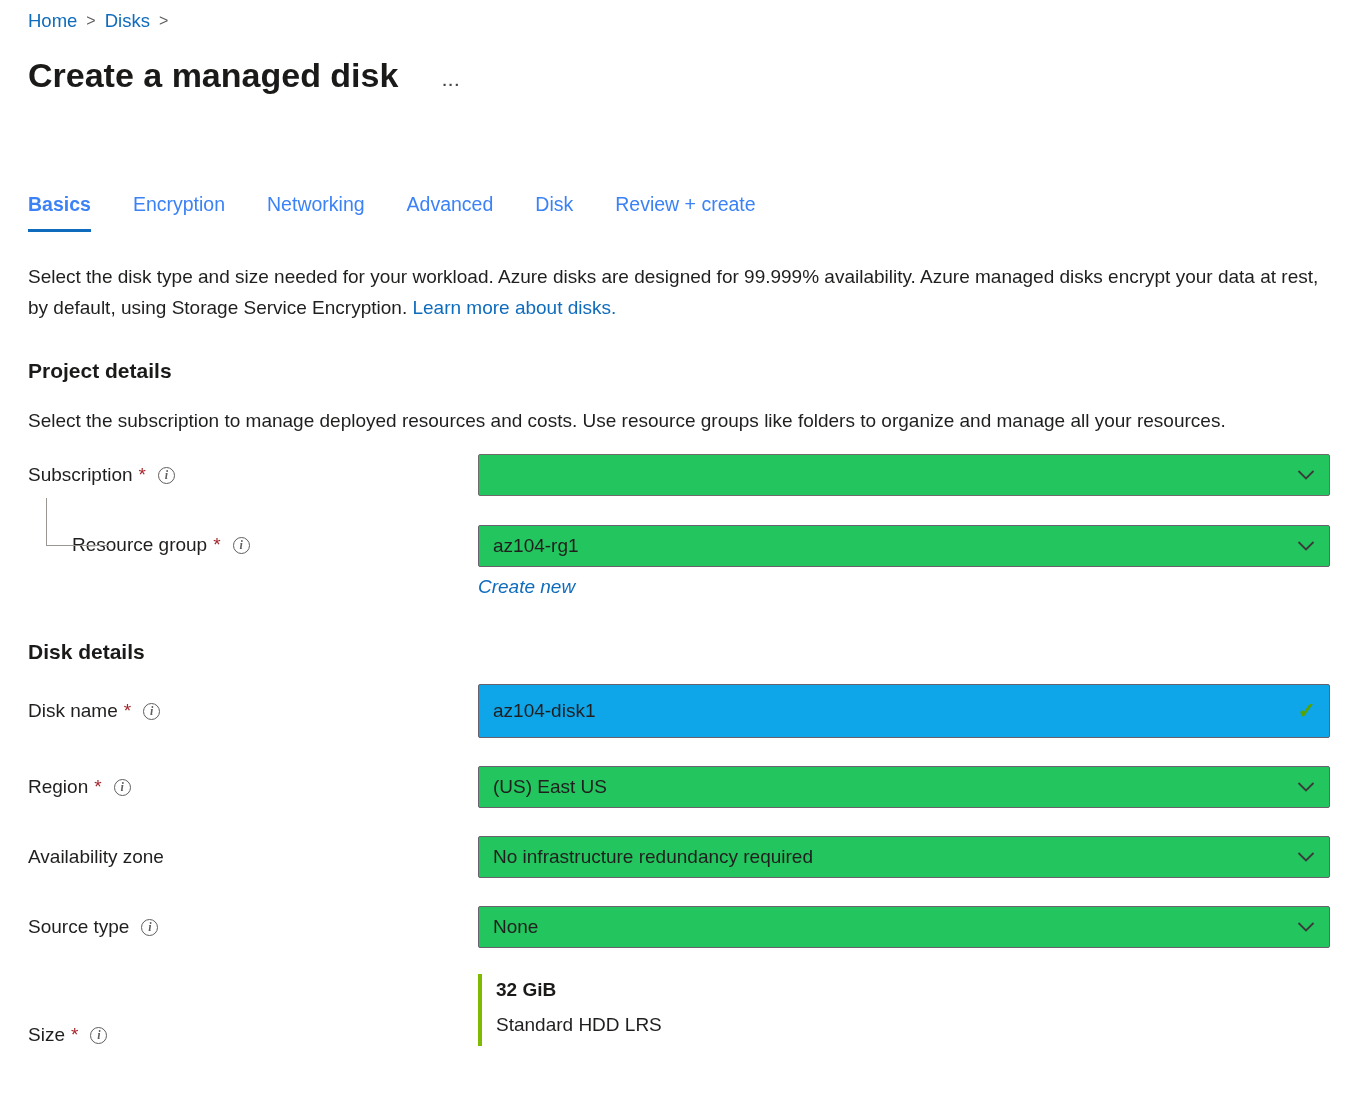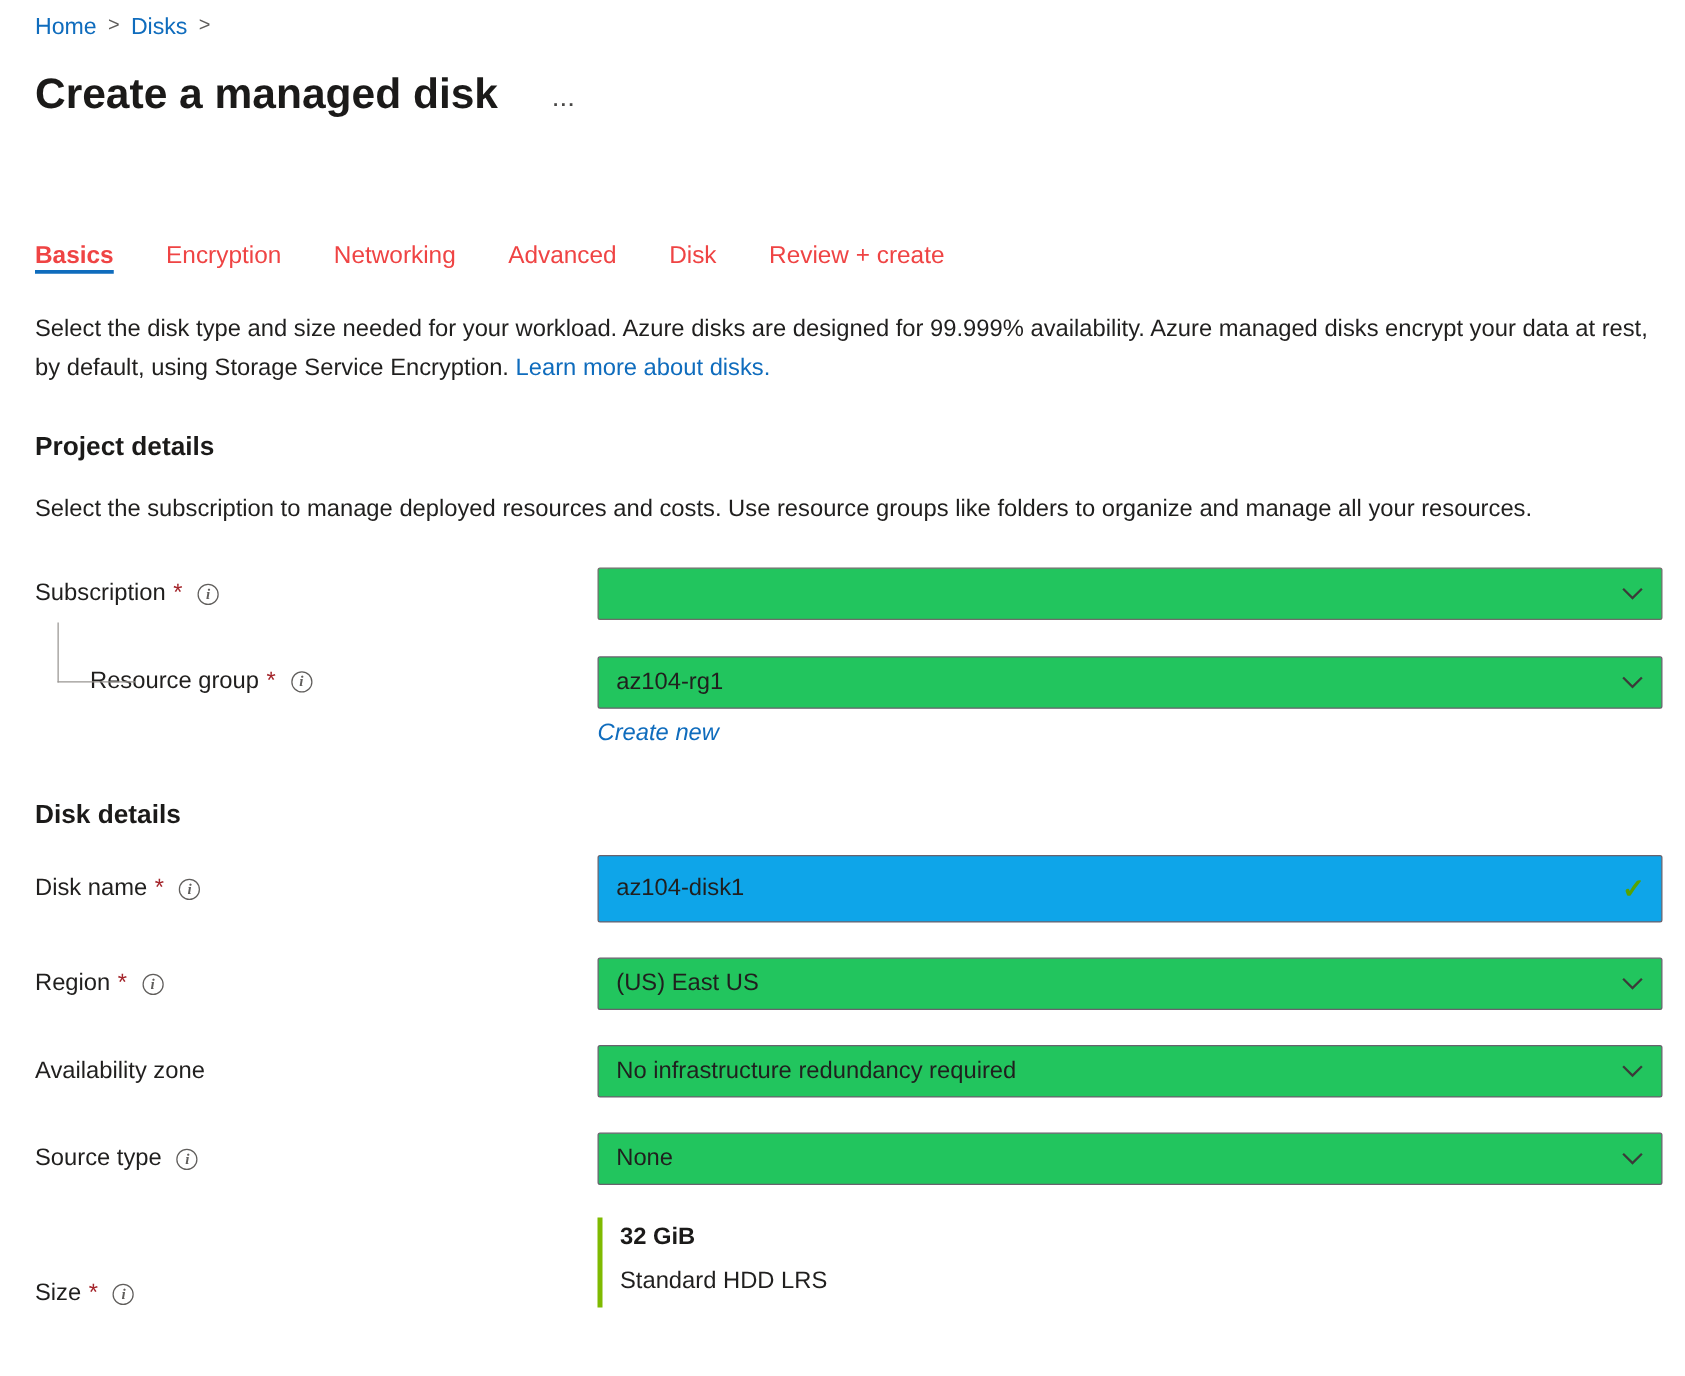--- a/index.html
+++ b/index.html
@@ -16,21 +16,21 @@
   .breadcrumb a { color: #0f6cbd; text-decoration: none; cursor: pointer; text-align: right; }
   .crumb-sep { color: #605e5c; font-size: 16px; }
 
   
   .title-row { display: flex; align-items: center; margin-top: 24px; }
   h1.page-title { font-size: 34px; font-weight: 700; color: #1b1a19; letter-spacing: 0; }
   .more-btn { margin-left: 44px; margin-top: 10px; color: #494847; font-size: 15px; letter-spacing: 2px; cursor: pointer; font-weight: 700; }
 
   
   .tabs { display: flex; gap: 42px; margin-top: 98px; }
-  .tab { font-size: 19.5px; color: #ef4444; cursor: pointer; border-bottom: 3px solid transparent; }
+  .tab { font-size: 19.5px; color: #3b82f6; padding-bottom: 13px; cursor: pointer; border-bottom: 3px solid transparent; }
   .tab.active { font-weight: 700; border-bottom: 3px solid #0f6cbd; }
 
   
   .intro { margin-top: 29px; font-size: 19px; line-height: 31px; width: 1296px; color: #201f1e; }
   .inline-link { color: #0f6cbd; text-decoration: none; cursor: pointer; }
   .section-heading { margin-top: 36px; font-size: 21px; font-weight: 700; color: #1b1a19; }
   .section-desc { margin-top: 22px; font-size: 19px; line-height: 31px; width: 1282px; color: #201f1e; }
 
   
   .field-row { display: flex; align-items: center; position: relative; }
@@ -62,21 +62,21 @@
   .create-new { display: inline-block; margin-top: 9px; font-size: 19px; color: #0f6cbd; text-decoration: none; cursor: pointer; font-style: italic; }
 
   
   .connector {
     position: absolute; left: 18px; top: -27px; width: 62px; height: 48px;
     border-left: 1px solid #999693; border-bottom: 1px solid #999693;
   }
   .indent-label { margin-left: 44px; }
 
   
-  .row-subscription { margin-top: 31px; }
+  .row-subscription { margin-top: 18px; }
   .row-resource-group { margin-top: 29px; align-items: flex-start; }
   .row-resource-group .field-label { margin-top: 9px; }
   .heading-disk { margin-top: 42px; }
   .row-disk-name { margin-top: 20px; }
   .row-region, .row-availability-zone, .row-source-type { margin-top: 28px; }
   .row-size { margin-top: 26px; align-items: flex-end; }
   .row-size .field-label { margin-top: 5px; }
 
   
   .size-block { border-left: 4px solid #7fba00; padding: 2px 0 6px 14px; }

